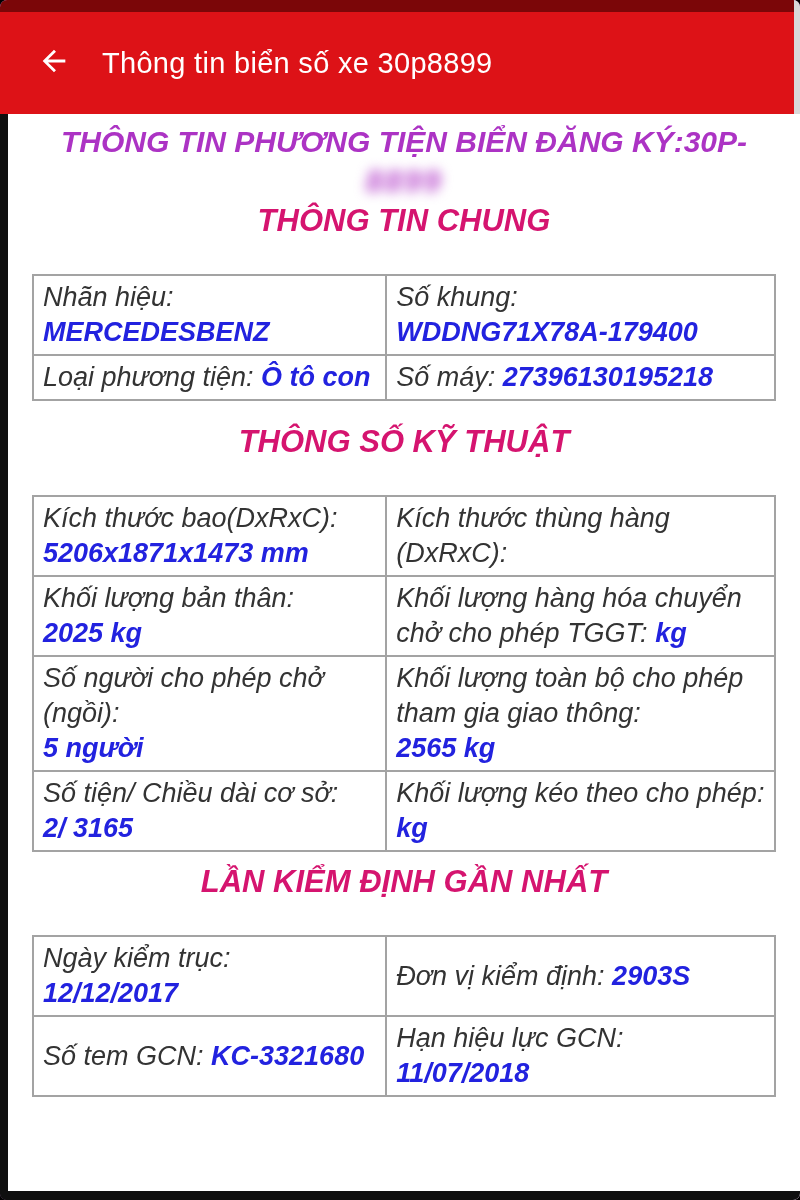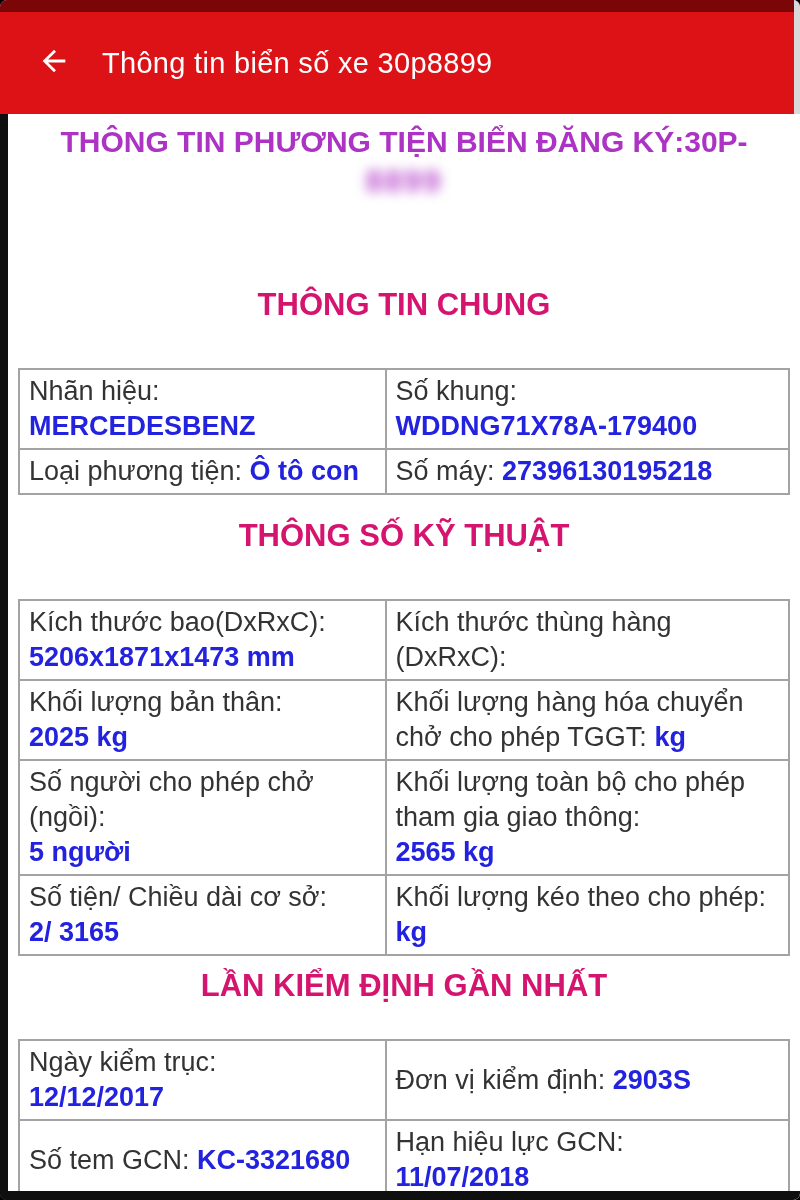--- a/index.html
+++ b/index.html
@@ -15,28 +15,28 @@
   .appbar {
     position:absolute; top:12px; left:0; width:794px; height:102px; background:#dd1217;
     display:flex; align-items:center; padding-left:34px;
   }
   .back-btn { width:40px; height:40px; display:flex; align-items:center; justify-content:center; cursor:pointer; }
   .appbar-title { color:#ffffff; font-size:29px; font-weight:500; margin-left:28px; letter-spacing:.3px; }
   
   .left-edge { position:absolute; top:114px; left:0; width:8px; height:1086px; background:#0f0f0f; z-index:5; }
   .bottom-edge { position:absolute; bottom:0; left:0; width:800px; height:9px; background:#0f0f0f; z-index:6; }
   
-  .content { position:absolute; top:114px; left:8px; right:0; bottom:0; background:#fff; padding:0 6px; overflow:hidden; }
+  .content { position:absolute; top:114px; left:8px; right:0; bottom:0; background:#fff; padding:0 20px; overflow:hidden;font-style:italic; }
   .veh-heading { margin-top:8px; text-align:center; color:#ac33c4; font-weight:bold; font-size:30px; line-height:40px; }
   .blur-plate { display:inline-block; filter:blur(6px); color:#b94ccd; font-size:31px; font-weight:bold; letter-spacing:2px; }
   .sec-heading { text-align:center; color:#d5146f; font-weight:bold; font-size:31px; line-height:38px; }
-  .sec-heading.s1 { margin-top:84px; }
+  .sec-heading.s1 { }
   .sec-heading.s2 { margin-top:22px; }
   .sec-heading.s3 { margin-top:11px; }
-  table { width:calc(100% - 8px); margin:44px auto 0; border-collapse:collapse; table-layout:fixed; }
+  table { width:calc(100% - 8px); margin:34px auto 0; border-collapse:collapse; table-layout:fixed; }
   table.t3 { margin-top:34px; }
   td {
     border:2px solid #a3a3a3; padding:4px 9px; font-size:27px; line-height:35px;
     color:#333; vertical-align:middle; word-wrap:break-word;
   }
   td.c-left { width:47.6%; }
   .lbl-block { display:block; }
   .val { color:#2222df; font-weight:bold; }
 </style>
 </head>

